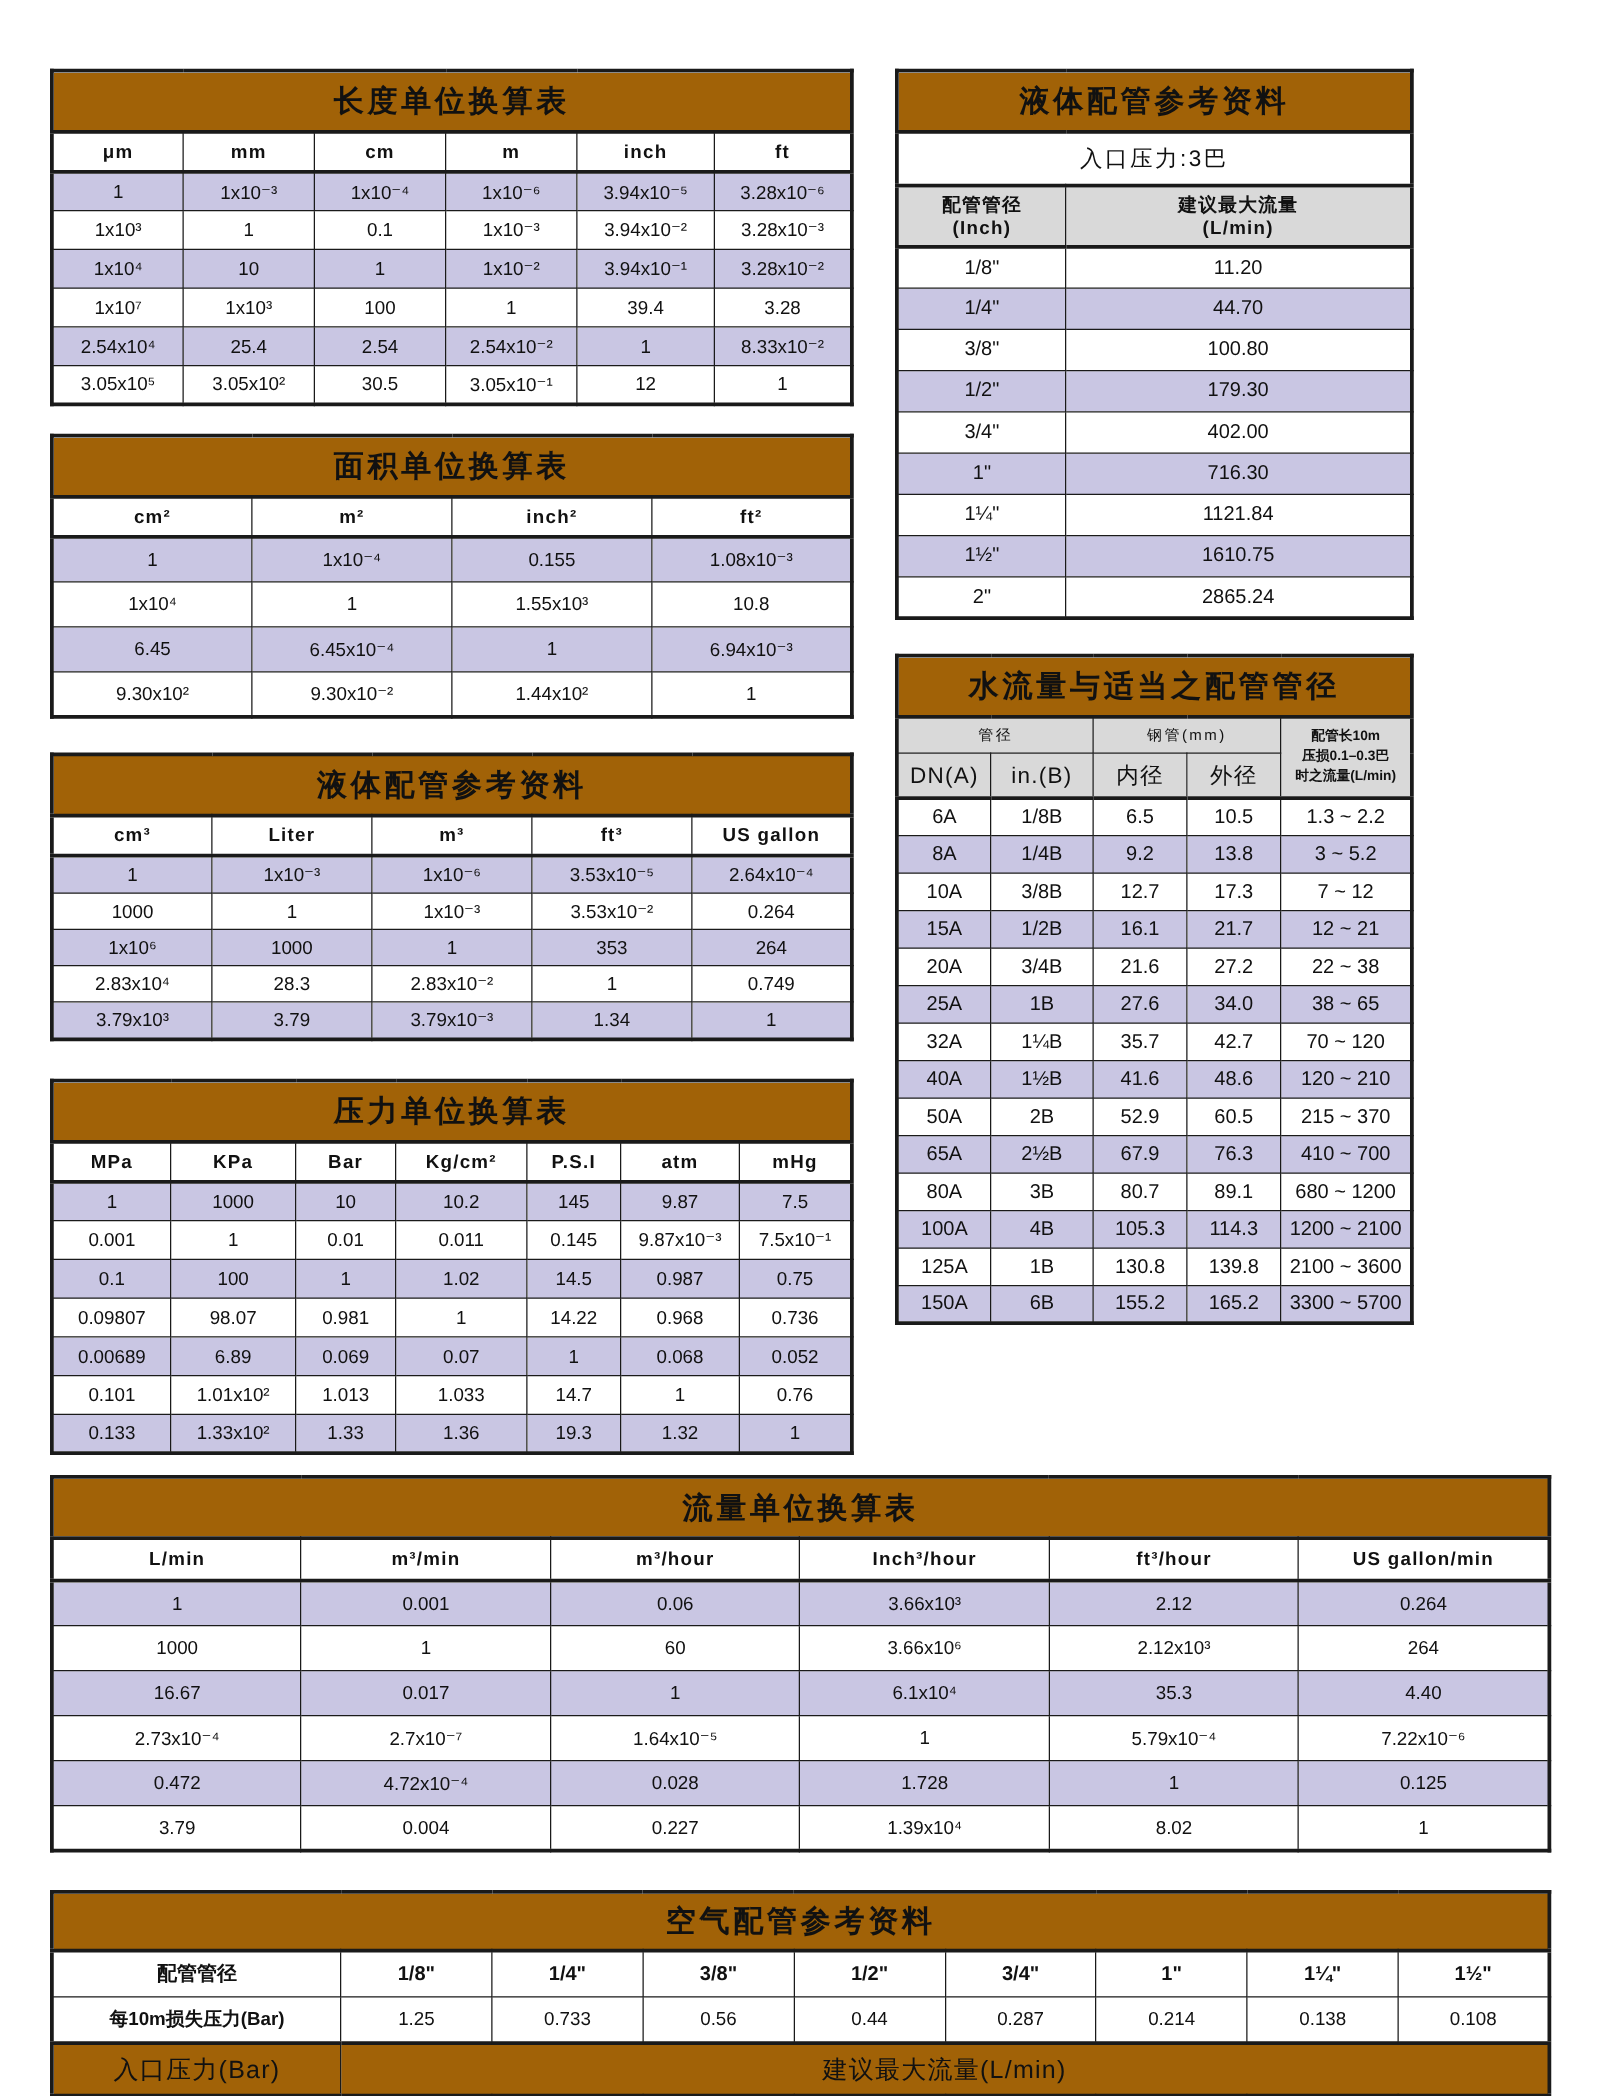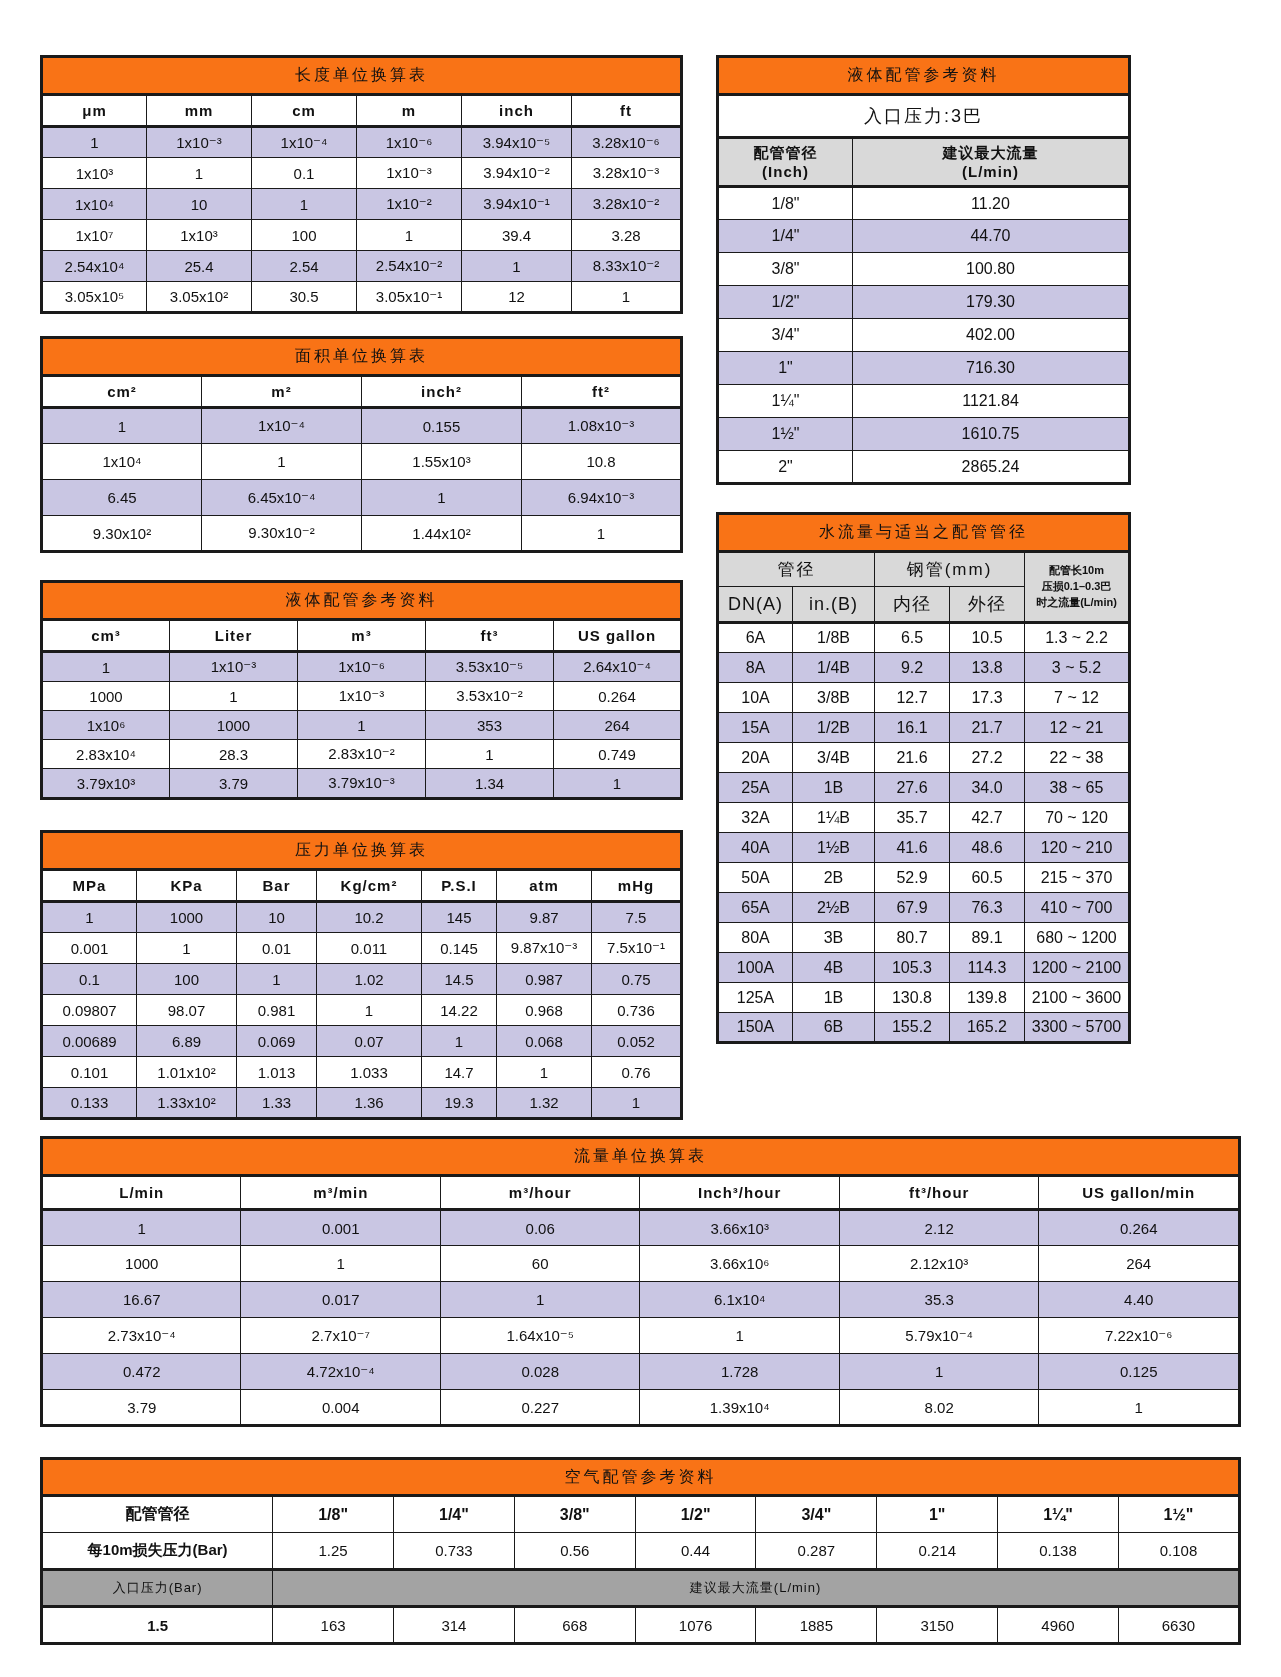--- a/index.html
+++ b/index.html
@@ -23,23 +23,23 @@
   td,th {
     border:1.5px solid #1a1a1a;
     text-align:center;
     vertical-align:middle;
     font-size:15px;
     padding:5px 3px;
     overflow:hidden;
   }
   th { font-weight:bold; letter-spacing:1px; }
   th.title {
-    background:#f97316;
-    font-size:16px;
-    font-weight:normal;
+    background:#a16207;
+    font-size:24px;
+    font-weight:bold;
     letter-spacing:3px;
     padding:7px 4px;
     border-bottom:3px solid #1a1a1a;
   }
   .band { background:#c9c6e3; }
   .gray { background:#d9d9d9; }
   .pre  { white-space:pre-line; }
 
   
   .t-length  { margin-bottom:22px; }
@@ -49,37 +49,37 @@
   .t-length th, .t-area th, .t-volume th, .t-pressure th { height:32px; }
   .t-area td { height:36px; }
   .t-volume td { height:29px; }
 
   
   .t-liquid { margin-bottom:27px; }
   .t-liquid td { height:33px; font-size:16px; }
   .t-liquid .subtitle { font-size:18px; letter-spacing:2px; padding:8px 4px; border-bottom:3px solid #1a1a1a; }
   .t-liquid th.colhead { font-size:15px; border-bottom:3px solid #1a1a1a; }
   .t-water td { height:30px; font-size:16px; padding:3px 2px; }
-  .t-water th.grp { font-size:17px; font-weight:normal; letter-spacing:2px; }
+  .t-water th.grp { font-size:12px; font-weight:normal; letter-spacing:2px; }
   .t-water th.sub { font-size:18px; font-weight:normal; letter-spacing:1px; border-bottom:3px solid #1a1a1a; }
   .t-water th.note { font-size:11px; font-weight:bold; letter-spacing:0; line-height:1.45; border-bottom:3px solid #1a1a1a; }
 
   
   .t-flow { margin-top:16px; }
   .t-flow td { height:36px; }
   .t-flow th { height:34px; }
   .t-air { margin-top:30px; }
   .t-air td, .t-air th { height:37px; padding:6px 3px; }
   .t-air .head-rows tr:first-child { font-weight:bold; }
   .t-air .head-rows tr:first-child td,
   .t-air .head-rows tr:first-child th { font-size:16px; }
   .t-air .head-rows th, .t-air tbody th { letter-spacing:0; }
   .t-air th.cjk { font-size:17px; font-weight:normal; letter-spacing:1px; }
   .t-air .inlet-row th, .t-air .inlet-row td {
-    background:#a3a3a3; font-size:13px; font-weight:normal;
+    background:#a16207; font-size:20px; font-weight:normal;
     border-top:3px solid #1a1a1a; border-bottom:3px solid #1a1a1a; letter-spacing:1px;
   }
   .t-air tbody.data-rows th { font-size:15px; }
   .thick-b { border-bottom:3px solid #1a1a1a; }
 </style>
 </head>
 <body>
 
 <div class="page">
 

